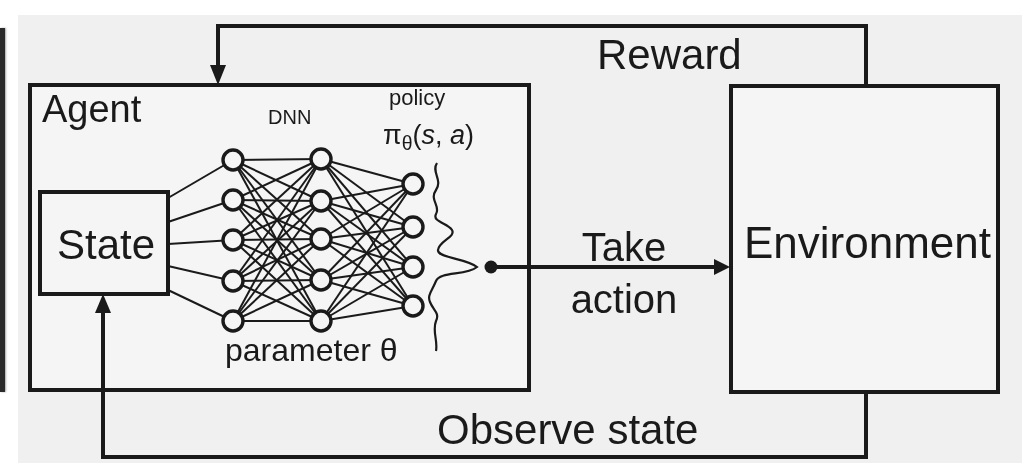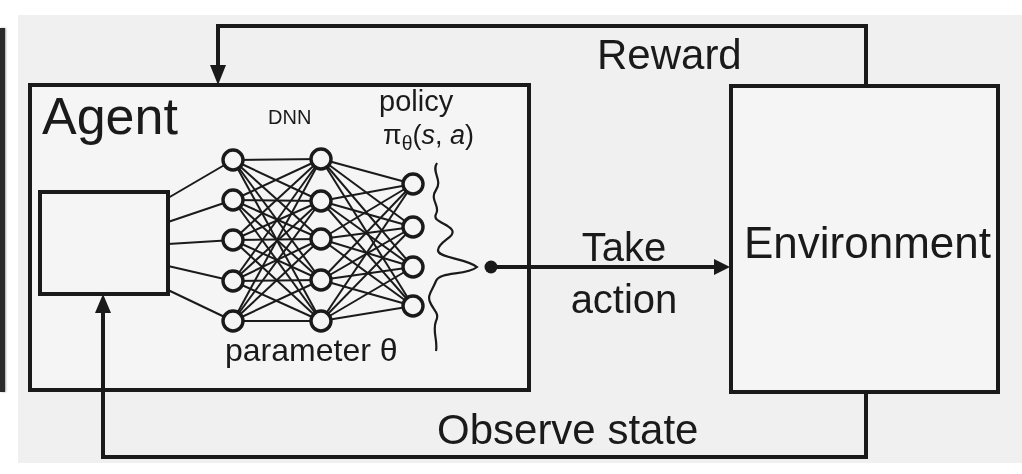--- a/index.html
+++ b/index.html
@@ -12,23 +12,23 @@
   .backdrop {
     position:absolute; left:18px; top:15px; width:1004px; height:448px;
     background:#f0f0f1;
   }
   .edge-bar {
     position:absolute; left:0; top:28px; width:5px; height:364px;
     background:#2b2b2b; box-shadow:1px 0 2px rgba(0,0,0,.35);
   }
   svg.layer { position:absolute; left:0; top:0; }
   .lbl { position:absolute; white-space:nowrap; line-height:1; }
-  .lbl-agent       { left:42px;  top:90px;  font-size:52px; }
+  .lbl-agent       { left:42px;  top:90px;  font-size:38px; }
   .lbl-dnn         { left:268px; top:107px; font-size:20px; }
-  .lbl-policy      { left:379px; top:87px;  font-size:29px; }
+  .lbl-policy      { left:389px; top:87px;  font-size:22px; }
   .lbl-pi          { left:383px; top:122px; font-size:27px; }
   .lbl-pi sub      { font-size:0.72em; }
   .lbl-pi .it      { font-style:italic; }
   .lbl-state       { left:57px;  top:224px; font-size:42px; }
   .lbl-reward      { left:567px; top:34px;  font-size:42px;margin-left:30px; }
   .lbl-take        { left:560px; top:221px; font-size:40px; width:128px;
                      text-align:center; line-height:52px; white-space:nowrap; }
   .lbl-env         { left:744px; top:221px; font-size:44px; }
   .lbl-param       { left:225px; top:334px; font-size:32px; }
   .lbl-observe     { left:437px; top:409px; font-size:42px; }
@@ -135,18 +135,19 @@
              C432,291 427,295 430,302 C433,310 440,313 436,321
              C432,331 438,340 436,351" fill="none" stroke="#1a1a1a" stroke-width="2.2"></path>
 
     <circle cx="491" cy="267" r="6.5" fill="#1a1a1a"></circle>
   </svg>
 
   <div class="lbl lbl-agent">Agent</div>
   <div class="lbl lbl-dnn">DNN</div>
   <div class="lbl lbl-policy">policy</div>
   <div class="lbl lbl-pi"><span>π</span><sub>θ</sub><span>(</span><span class="it">s</span><span>, </span><span class="it">a</span><span>)</span></div>
+  <div class="lbl lbl-state">State</div>
   <div class="lbl lbl-reward">Reward</div>
   <div class="lbl lbl-env">Environment</div>
   <div class="lbl lbl-take"><span>Take</span><br><span>action</span></div>
   <div class="lbl lbl-param">parameter θ</div>
   <div class="lbl lbl-observe">Observe state</div>
 </div>
 
 </body></html>

